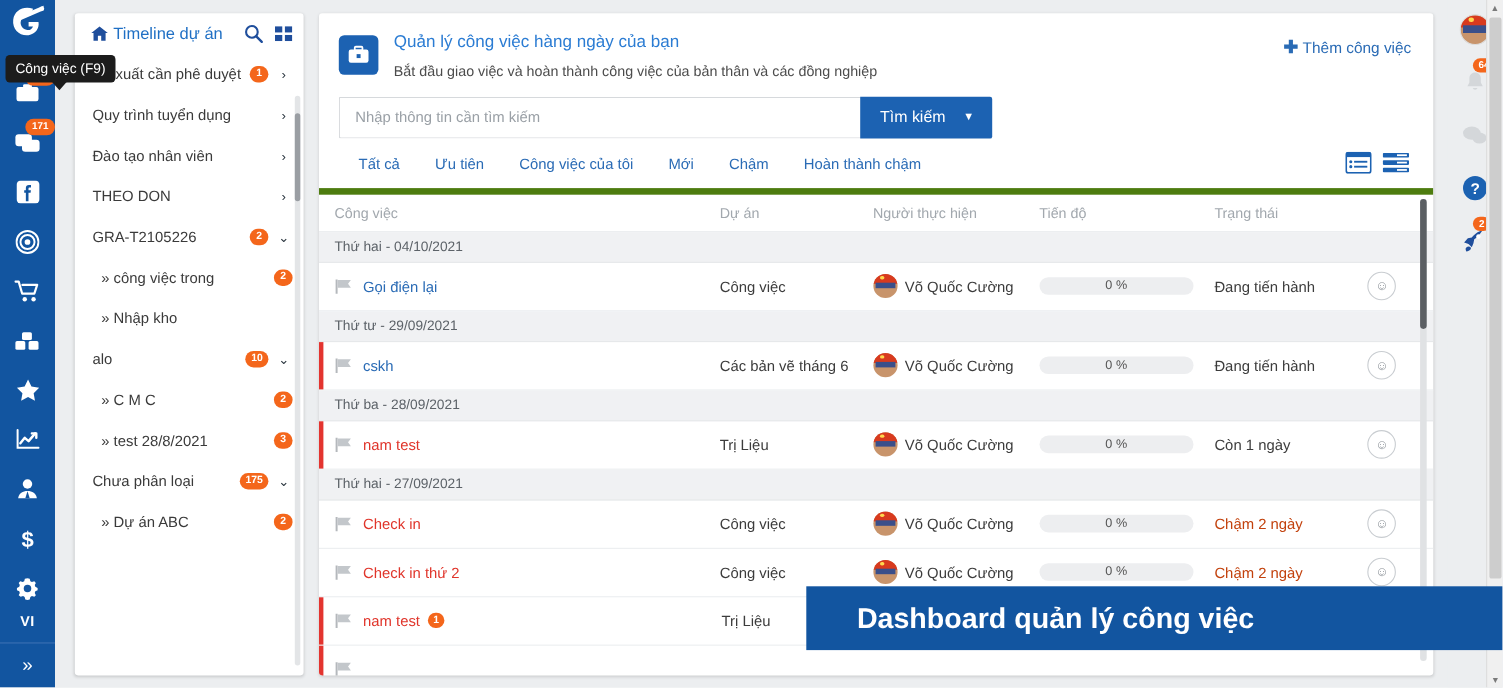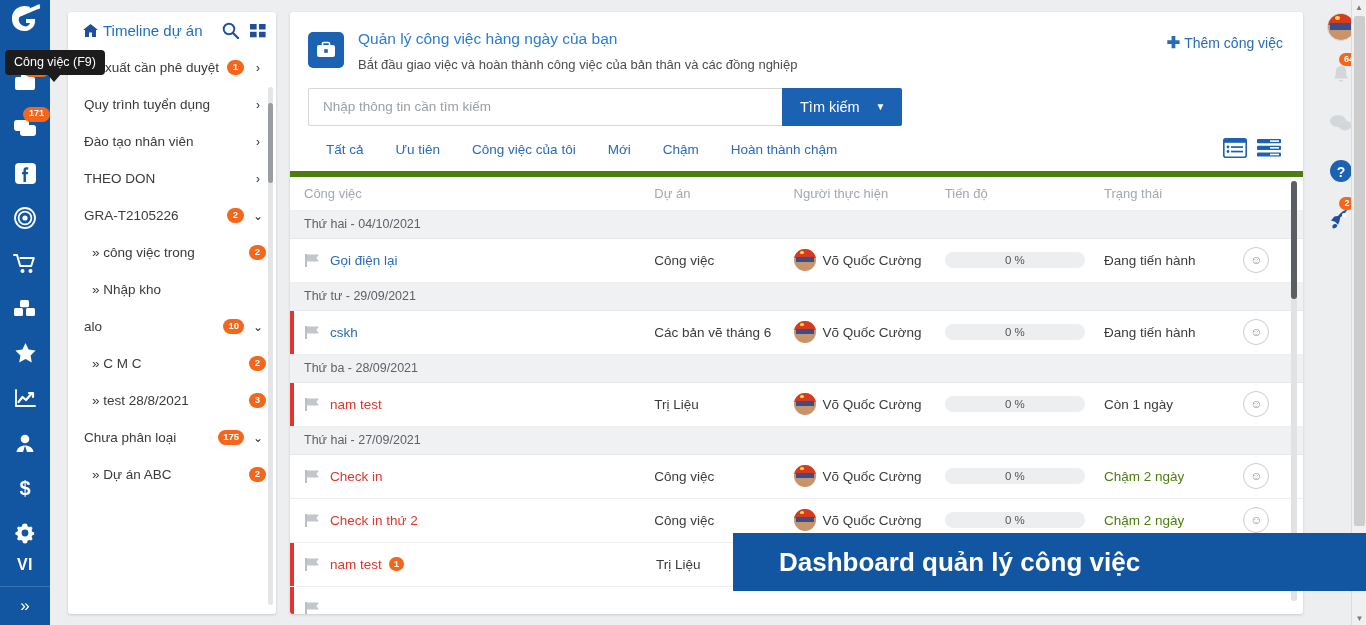--- a/index.html
+++ b/index.html
@@ -27,21 +27,21 @@
   }
   .rail-item svg { display: block; }
   .rail-badge {
     position: absolute; top: 2px; left: 24px;
     background: #f4661b; color: #fff; font-size: 9px; font-weight: bold;
     border-radius: 9px; padding: 1px 5px 2px; line-height: 1.1;
     min-width: 18px; text-align: center;
     box-shadow: 0 0 0 1px #f4661b;
   }
   .rail-lang {
-    color: #fff; font-size: 16px; font-weight: bold; letter-spacing: .5px;
+    color: #fff; font-size: 13px; font-weight: bold; letter-spacing: .5px;
     padding-bottom: 12px;
   }
   .rail-bottom {
     width: 50px; height: 48px; border-top: 1px solid #3a71b3;
     display: flex; align-items: center; justify-content: center;
     color: #fff; font-size: 17px;
   }
   .tooltip {
     position: absolute; left: 5px; top: 50px; z-index: 60;
     background: #1c1c1c; color: #fff; font-size: 12.5px;
@@ -185,21 +185,21 @@
   }
   .avatar .hair { position: absolute; left: 0; top: 0; width: 100%; height: 42%; background: #d83a1e; }
   .avatar .cap { position: absolute; left: 9%; top: 36%; width: 82%; height: 22%; background: #3a4f8a; }
   .avatar .dot { position: absolute; left: 28%; top: 8%; width: 18%; height: 16%; background: #ffd84d; border-radius: 50%; }
   .prog {
     width: 140px; height: 16px; background: #edeef0; border-radius: 9px;
     display: flex; align-items: center; justify-content: center;
     font-size: 11.5px; color: #555;
   }
   .stat { font-size: 13.5px; color: #3c3c3c; }
-  .stat.red { color: #4d7c0f; }
+  .stat.red { color: #c2410c; }
   .emo {
     width: 26px; height: 26px; border-radius: 50%; border: 1px solid #c9cdd1;
     display: flex; align-items: center; justify-content: center; color: #8d9399; font-size: 12px;
   }
   .tbl-scroll {
     position: absolute; right: 6px; top: 4px; width: 6px; height: 420px;
     background: #e0e2e4; border-radius: 3px;
   }
   .tbl-scroll i { position: absolute; left: 0; top: 0; width: 6px; height: 118px; background: #5b5f63; border-radius: 3px; display: block; }
 

